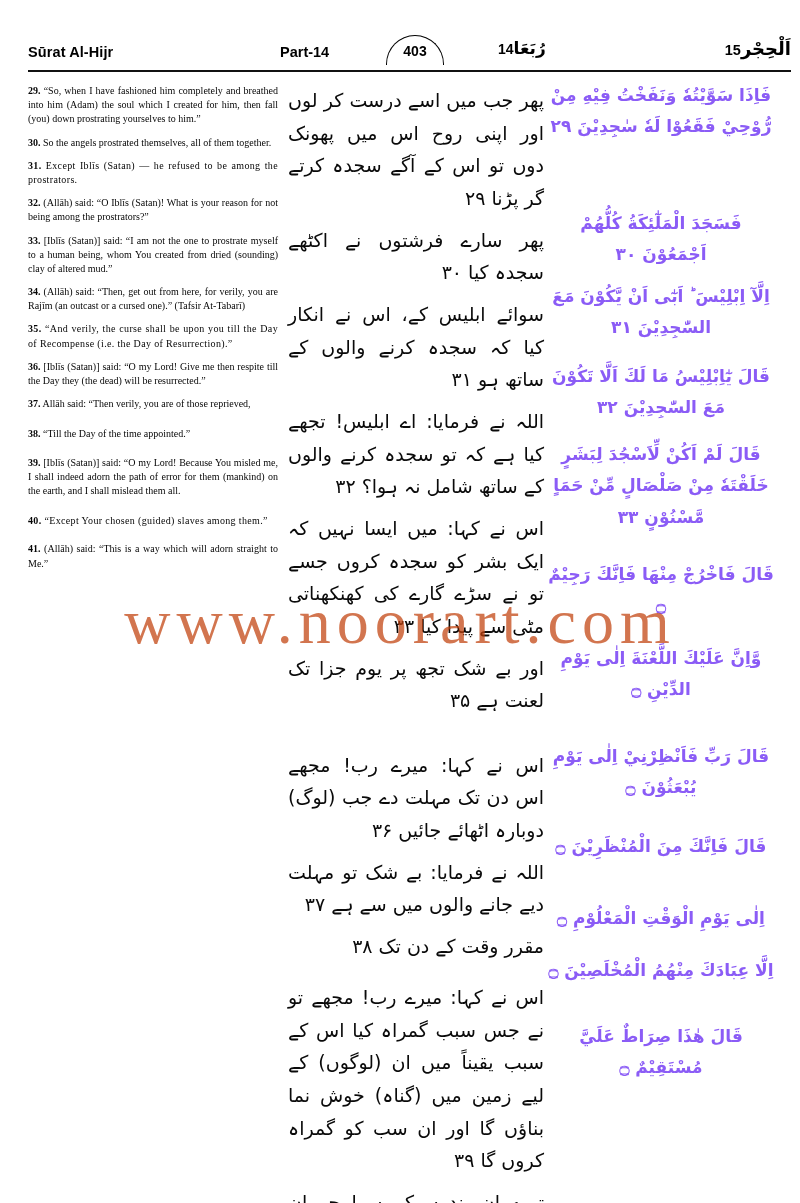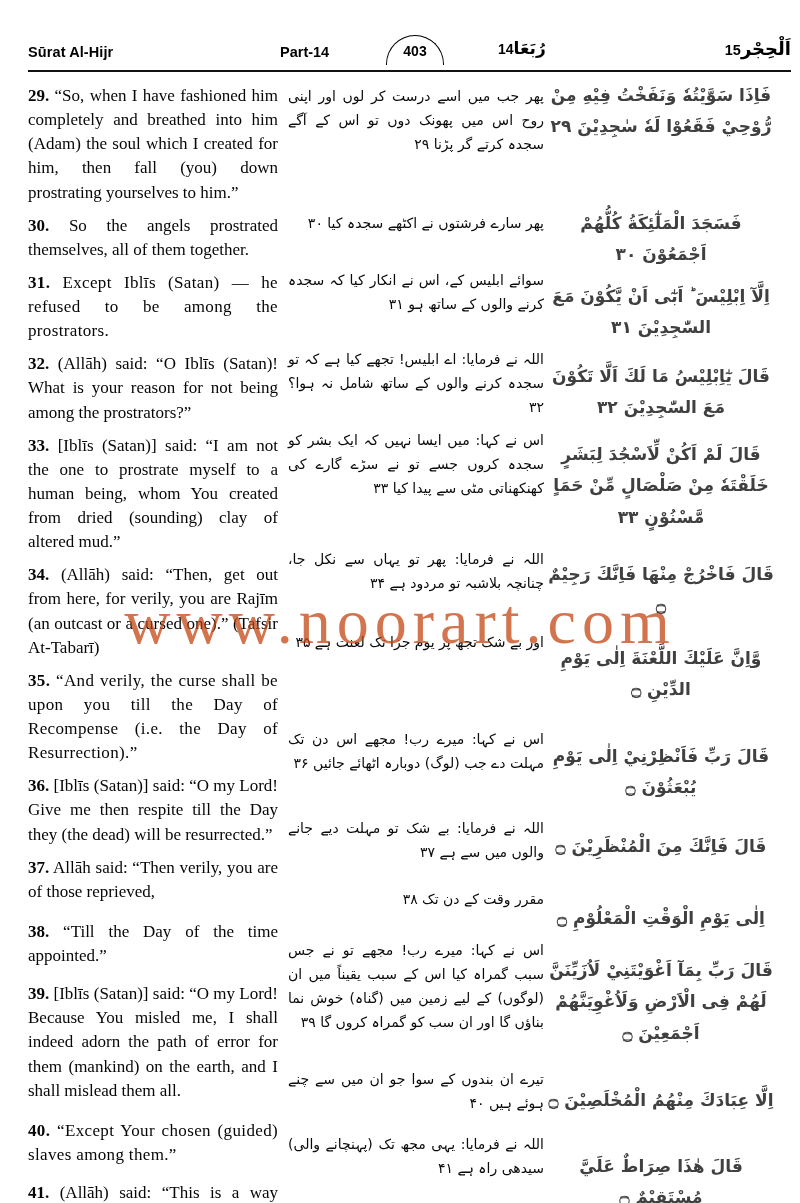--- a/index.html
+++ b/index.html
@@ -147,53 +147,53 @@
   .col-ar {
     position: absolute;
     left: 548px;
     top: 2px;
     width: 226px;
   }
 
   
   .v-en {
     font-family: "Liberation Serif", serif;
-    font-size: 17px;
+    font-size: 10px;
     line-height: 1.42;
     text-align: justify;
     text-justify: inter-word;
     margin-bottom: 9px;
     color: #060606;
   }
   .v-en .vn {
     font-weight: 700;
   }
   .v-en.spaced {
     letter-spacing: 0.35px;
   }
 
   
   .v-ur {
     direction: rtl;
     text-align: justify;
     font-family: "DejaVu Sans", sans-serif;
-    font-size: 14px;
+    font-size: 19px;
     line-height: 1.72;
     color: #0a0a0a;
     margin-bottom: 9px;
   }
 
   
   .v-ar {
     direction: rtl;
     text-align: center;
     font-family: "DejaVu Sans", sans-serif;
     font-size: 17px;
     line-height: 1.85;
-    color: #404040;
+    color: #8b5cf6;
     margin-bottom: 10px;
     font-weight: 600;
   }
 
   
   .watermark {
     position: absolute;
     left: 0;
     top: 585px;
     width: 800px;
@@ -248,42 +248,40 @@
       <div class="v-en spaced" style="margin-top:16px"><span class="vn">40.</span> <span>“Except Your chosen (guided) slaves among them.”</span></div>
       <div class="v-en" style="margin-top:14px"><span class="vn">41.</span> <span>(Allāh) said: “This is a way which will adorn straight to Me.”</span></div>
     </div>
 
     <div class="col-ur">
       <div class="v-ur" style="min-height:118px">پھر جب میں اسے درست کر لوں اور اپنی روح اس میں پھونک دوں تو اس کے آگے سجدہ کرتے گر پڑنا ۲۹</div>
       <div class="v-ur" style="min-height:48px">پھر سارے فرشتوں نے اکٹھے سجدہ کیا ۳۰</div>
       <div class="v-ur" style="min-height:70px">سوائے ابلیس کے، اس نے انکار کیا کہ سجدہ کرنے والوں کے ساتھ ہو ۳۱</div>
       <div class="v-ur" style="min-height:68px">اللہ نے فرمایا: اے ابلیس! تجھے کیا ہے کہ تو سجدہ کرنے والوں کے ساتھ شامل نہ ہوا؟ ۳۲</div>
       <div class="v-ur" style="min-height:110px">اس نے کہا: میں ایسا نہیں کہ ایک بشر کو سجدہ کروں جسے تو نے سڑے گارے کی کھنکھناتی مٹی سے پیدا کیا ۳۳</div>
-      <div class="v-ur" style="min-height:74px">اللہ نے فرمایا: پھر تو یہاں سے نکل جا، چنانچہ بلاشبہ تو مردود ہے ۳۴</div>
       <div class="v-ur" style="min-height:88px">اور بے شک تجھ پر یوم جزا تک لعنت ہے ۳۵</div>
       <div class="v-ur" style="min-height:80px">اس نے کہا: میرے رب! مجھے اس دن تک مہلت دے جب (لوگ) دوبارہ اٹھائے جائیں ۳۶</div>
       <div class="v-ur" style="min-height:62px">اللہ نے فرمایا: بے شک تو مہلت دیے جانے والوں میں سے ہے ۳۷</div>
       <div class="v-ur" style="min-height:42px">مقرر وقت کے دن تک ۳۸</div>
       <div class="v-ur" style="min-height:120px">اس نے کہا: میرے رب! مجھے تو نے جس سبب گمراہ کیا اس کے سبب یقیناً میں ان (لوگوں) کے لیے زمین میں (گناہ) خوش نما بناؤں گا اور ان سب کو گمراہ کروں گا ۳۹</div>
       <div class="v-ur" style="min-height:56px">تیرے ان بندوں کے سوا جو ان میں سے چنے ہوئے ہیں ۴۰</div>
       <div class="v-ur">اللہ نے فرمایا: یہی مجھ تک (پہنچانے والی) سیدھی راہ ہے ۴۱</div>
     </div>
 
     <div class="col-ar">
       <div class="v-ar" style="min-height:118px">فَاِذَا سَوَّيْتُهٗ وَنَفَخْتُ فِيْهِ مِنْ رُّوْحِيْ فَقَعُوْا لَهٗ سٰجِدِيْنَ ۲۹</div>
       <div class="v-ar" style="min-height:48px">فَسَجَدَ الْمَلٰٓئِكَةُ كُلُّهُمْ اَجْمَعُوْنَ ۳۰</div>
       <div class="v-ar" style="min-height:70px">اِلَّآ اِبْلِيْسَ ؕ اَبٰٓى اَنْ يَّكُوْنَ مَعَ السّٰجِدِيْنَ ۳۱</div>
       <div class="v-ar" style="min-height:68px">قَالَ يٰٓاِبْلِيْسُ مَا لَكَ اَلَّا تَكُوْنَ مَعَ السّٰجِدِيْنَ ۳۲</div>
       <div class="v-ar" style="min-height:110px">قَالَ لَمْ اَكُنْ لِّاَسْجُدَ لِبَشَرٍ خَلَقْتَهٗ مِنْ صَلْصَالٍ مِّنْ حَمَاٍ مَّسْنُوْنٍ ۳۳</div>
       <div class="v-ar" style="min-height:74px">قَالَ فَاخْرُجْ مِنْهَا فَاِنَّكَ رَجِيْمٌ ۝</div>
       <div class="v-ar" style="min-height:88px">وَّاِنَّ عَلَيْكَ اللَّعْنَةَ اِلٰى يَوْمِ الدِّيْنِ ۝</div>
       <div class="v-ar" style="min-height:80px">قَالَ رَبِّ فَاَنْظِرْنِيْ اِلٰى يَوْمِ يُبْعَثُوْنَ ۝</div>
       <div class="v-ar" style="min-height:62px">قَالَ فَاِنَّكَ مِنَ الْمُنْظَرِيْنَ ۝</div>
       <div class="v-ar" style="min-height:42px">اِلٰى يَوْمِ الْوَقْتِ الْمَعْلُوْمِ ۝</div>
-      <div class="v-ar" style="min-height:120px">قَالَ رَبِّ بِمَآ اَغْوَيْتَنِيْ لَاُزَيِّنَنَّ لَهُمْ فِى الْاَرْضِ وَلَاُغْوِيَنَّهُمْ اَجْمَعِيْنَ ۝</div>
       <div class="v-ar" style="min-height:56px">اِلَّا عِبَادَكَ مِنْهُمُ الْمُخْلَصِيْنَ ۝</div>
       <div class="v-ar">قَالَ هٰذَا صِرَاطٌ عَلَيَّ مُسْتَقِيْمٌ ۝</div>
     </div>
 
   </div>
 
   <div class="watermark">www.noorart.com</div>
 
 </div>
 

